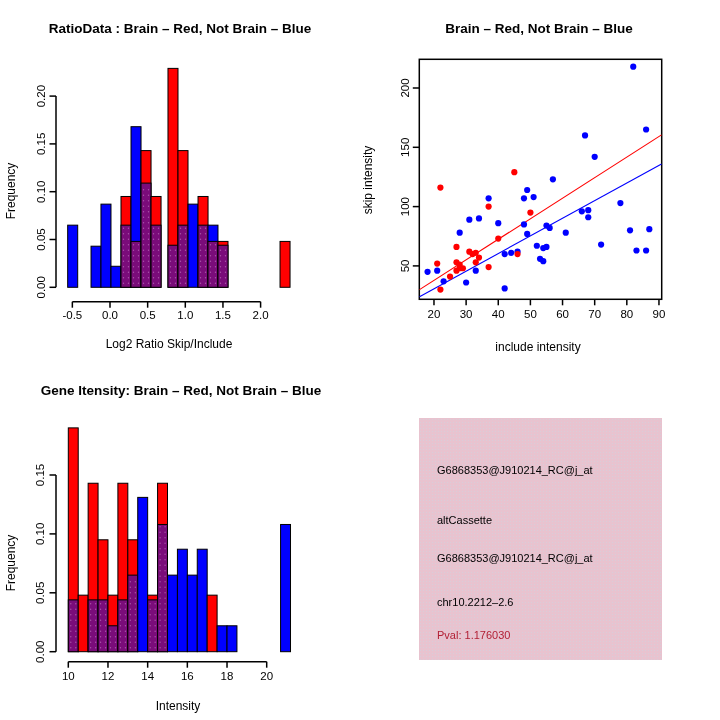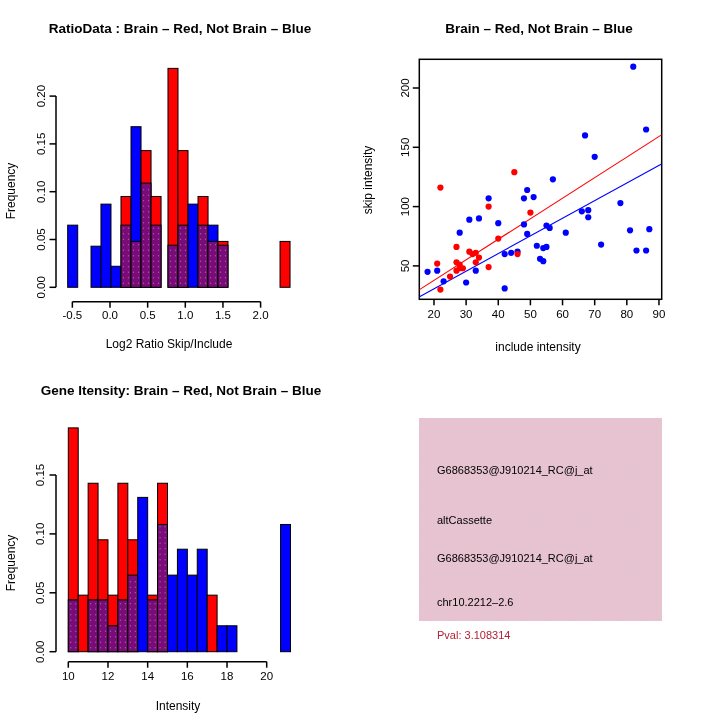--- a/index.html
+++ b/index.html
@@ -1,20 +1,20 @@
 <!DOCTYPE html>
 <html><head>
 <meta charset="utf-8">
 <style>
   html,body{margin:0;padding:0;background:#ffffff;}
   #fig{position:relative;width:720px;height:720px;background:#ffffff;
        font-family:"Liberation Sans",sans-serif;overflow:hidden;}
   #plots{position:absolute;left:0;top:0;}
   svg text{font-family:"Liberation Sans",sans-serif;}
-  .infobox{position:absolute;left:419px;top:418px;width:243px;height:203px;
+  .infobox{position:absolute;left:419px;top:418px;width:243px;height:242px;
        background-color:#e8c3cf;
        background-image:radial-gradient(#d9cdd9 0.8px, rgba(0,0,0,0) 0.8px);
        background-size:3px 3px;}
   .iline{position:absolute;left:18px;font-size:11px;color:#000;white-space:nowrap;}
   .l1{top:46px}.l2{top:96px}.l3{top:134px}.l4{top:178px}.l5{top:211px}
   .pval{color:#b22035;}
 </style>
 </head>
 <body>
 
@@ -573,15 +573,15 @@
         <text x="181" y="395" text-anchor="middle" font-size="13.5" font-weight="bold" fill="#000">Gene Itensity: Brain – Red, Not Brain – Blue</text>
         <text x="178" y="710" text-anchor="middle" font-size="12" font-weight="normal" fill="#000">Intensity</text>
         <text x="15" y="563" text-anchor="middle" font-size="12" font-weight="normal" fill="#000" transform="rotate(-90 15 563)">Frequency</text>
       </g>
     </svg>
   <div class="infobox">
     <div class="iline l1">G6868353@J910214_RC@j_at</div>
     <div class="iline l2">altCassette</div>
     <div class="iline l3">G6868353@J910214_RC@j_at</div>
     <div class="iline l4">chr10.2212–2.6</div>
-    <div class="iline l5 pval">Pval: 3.108314</div>
+    <div class="iline l5 pval">Pval: 1.176030</div>
   </div>
 </div>
 
 </body></html>

